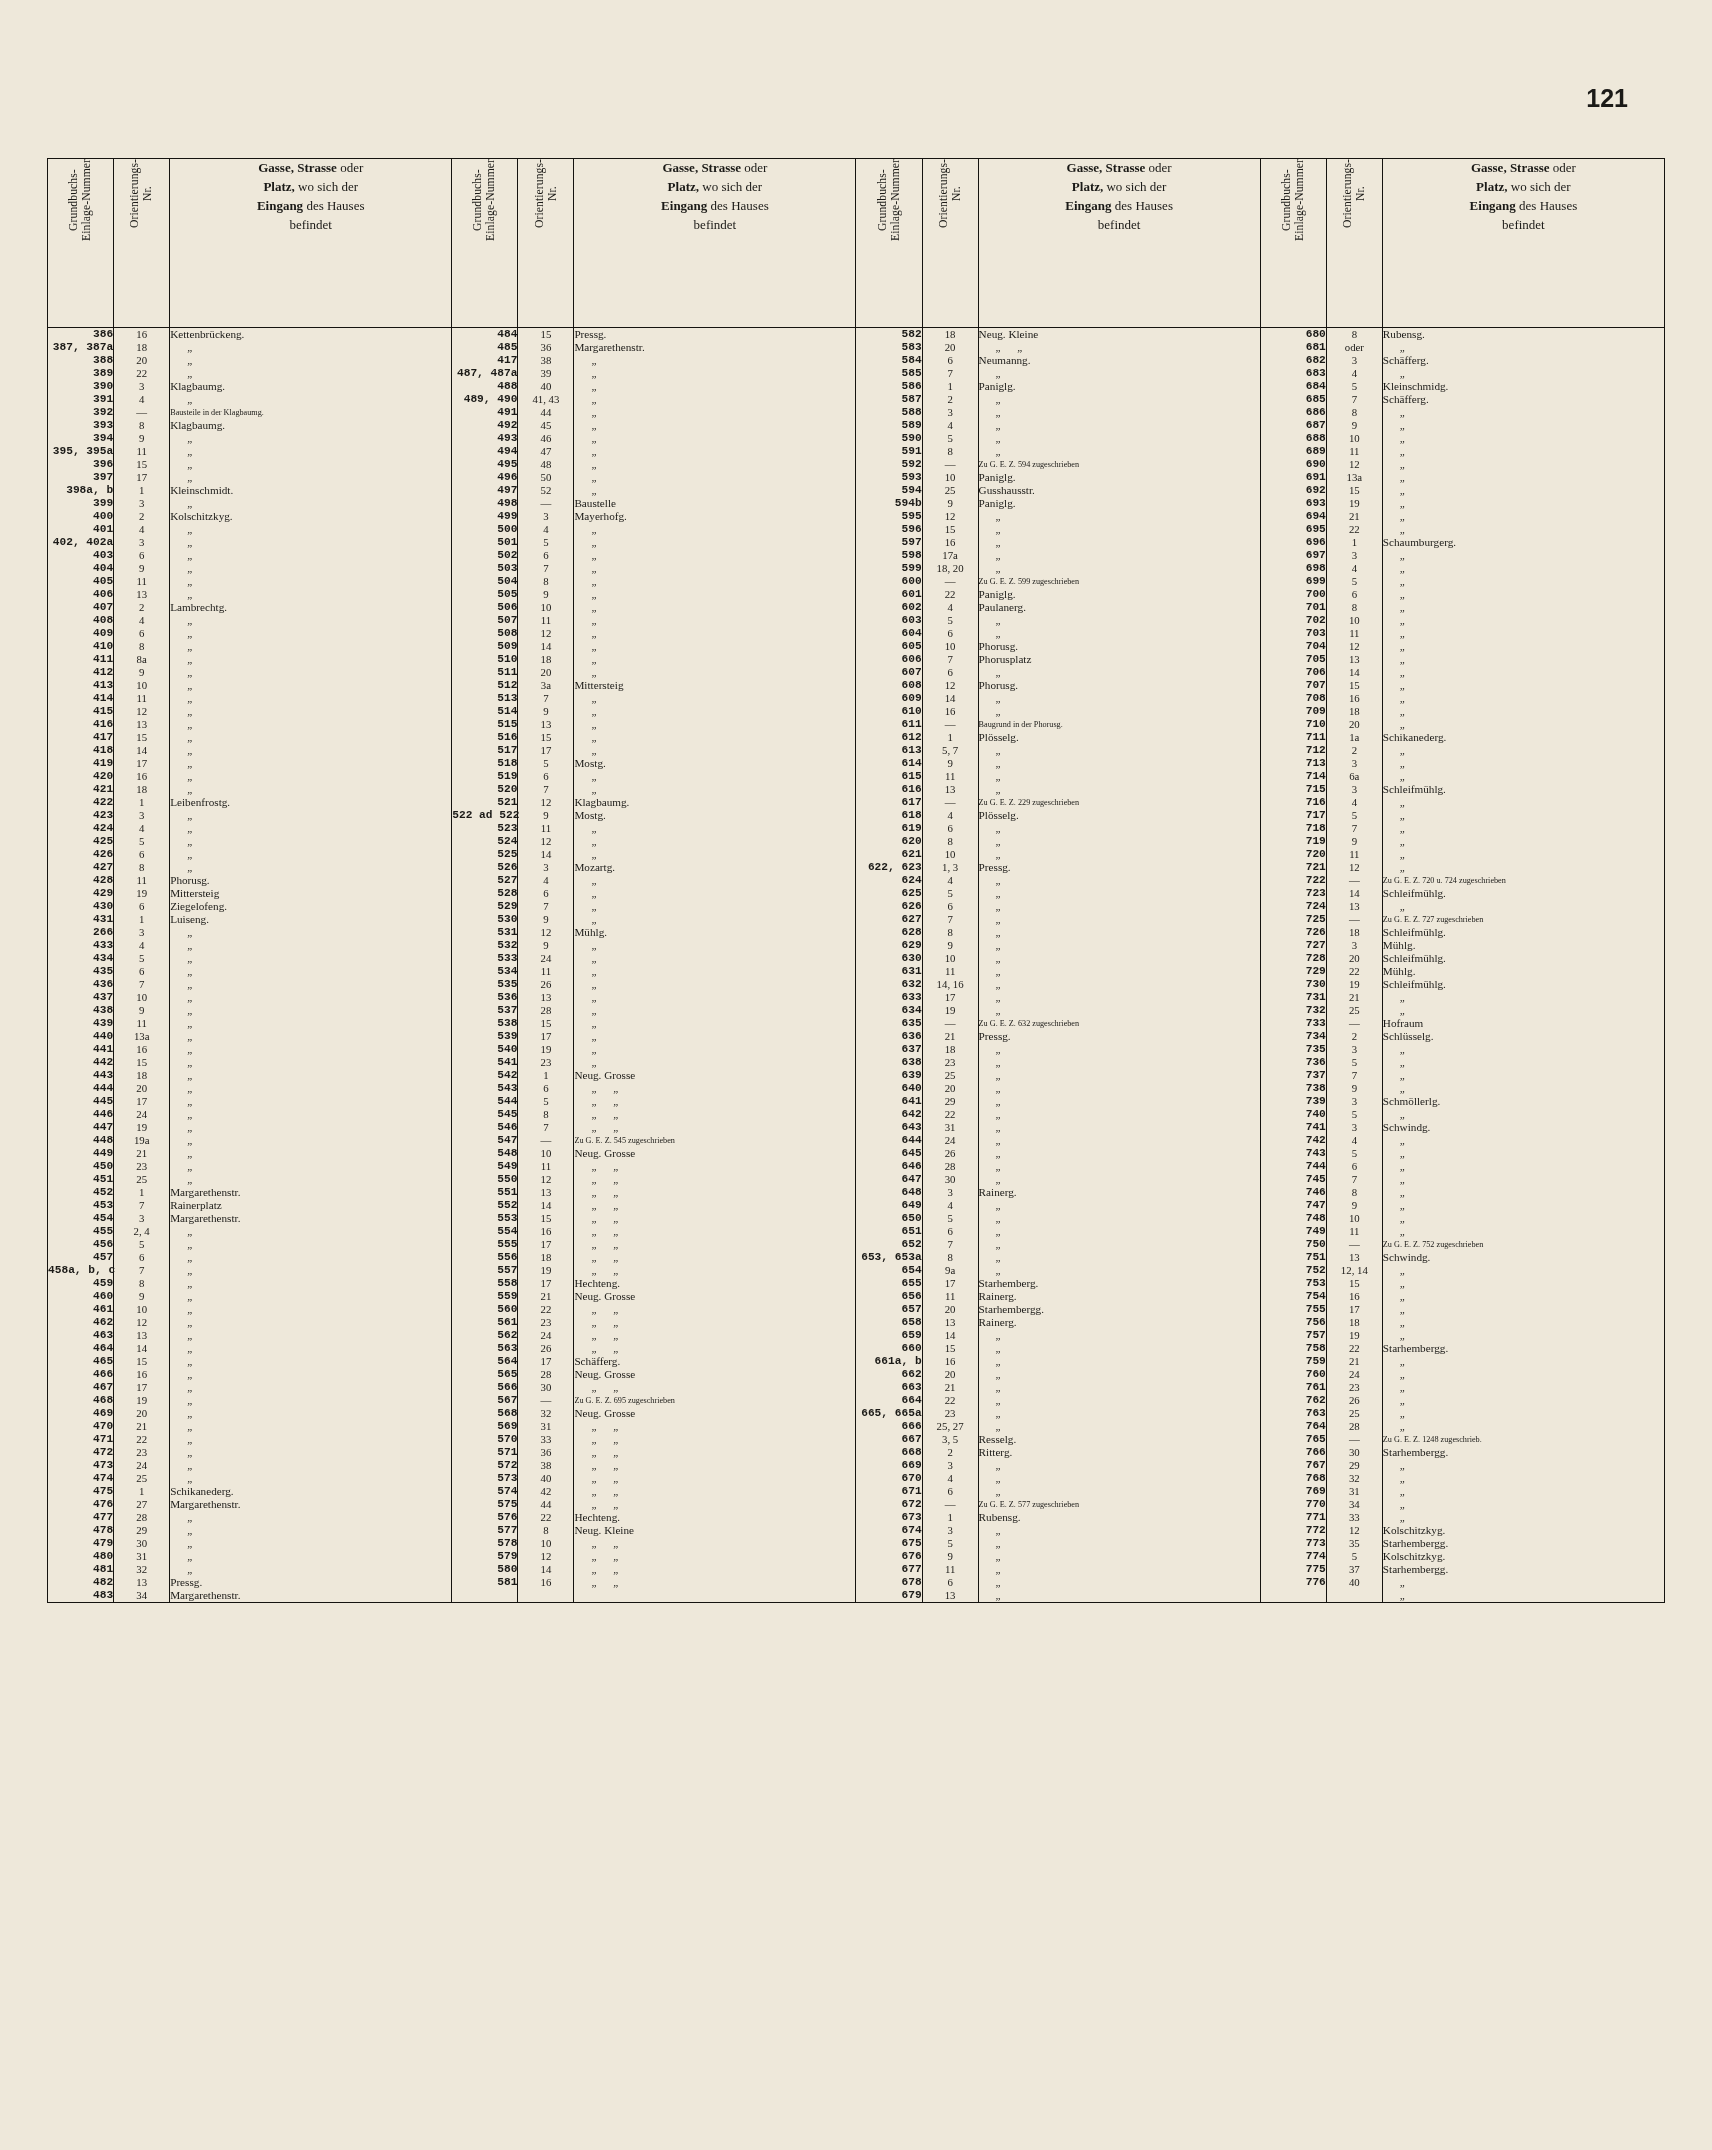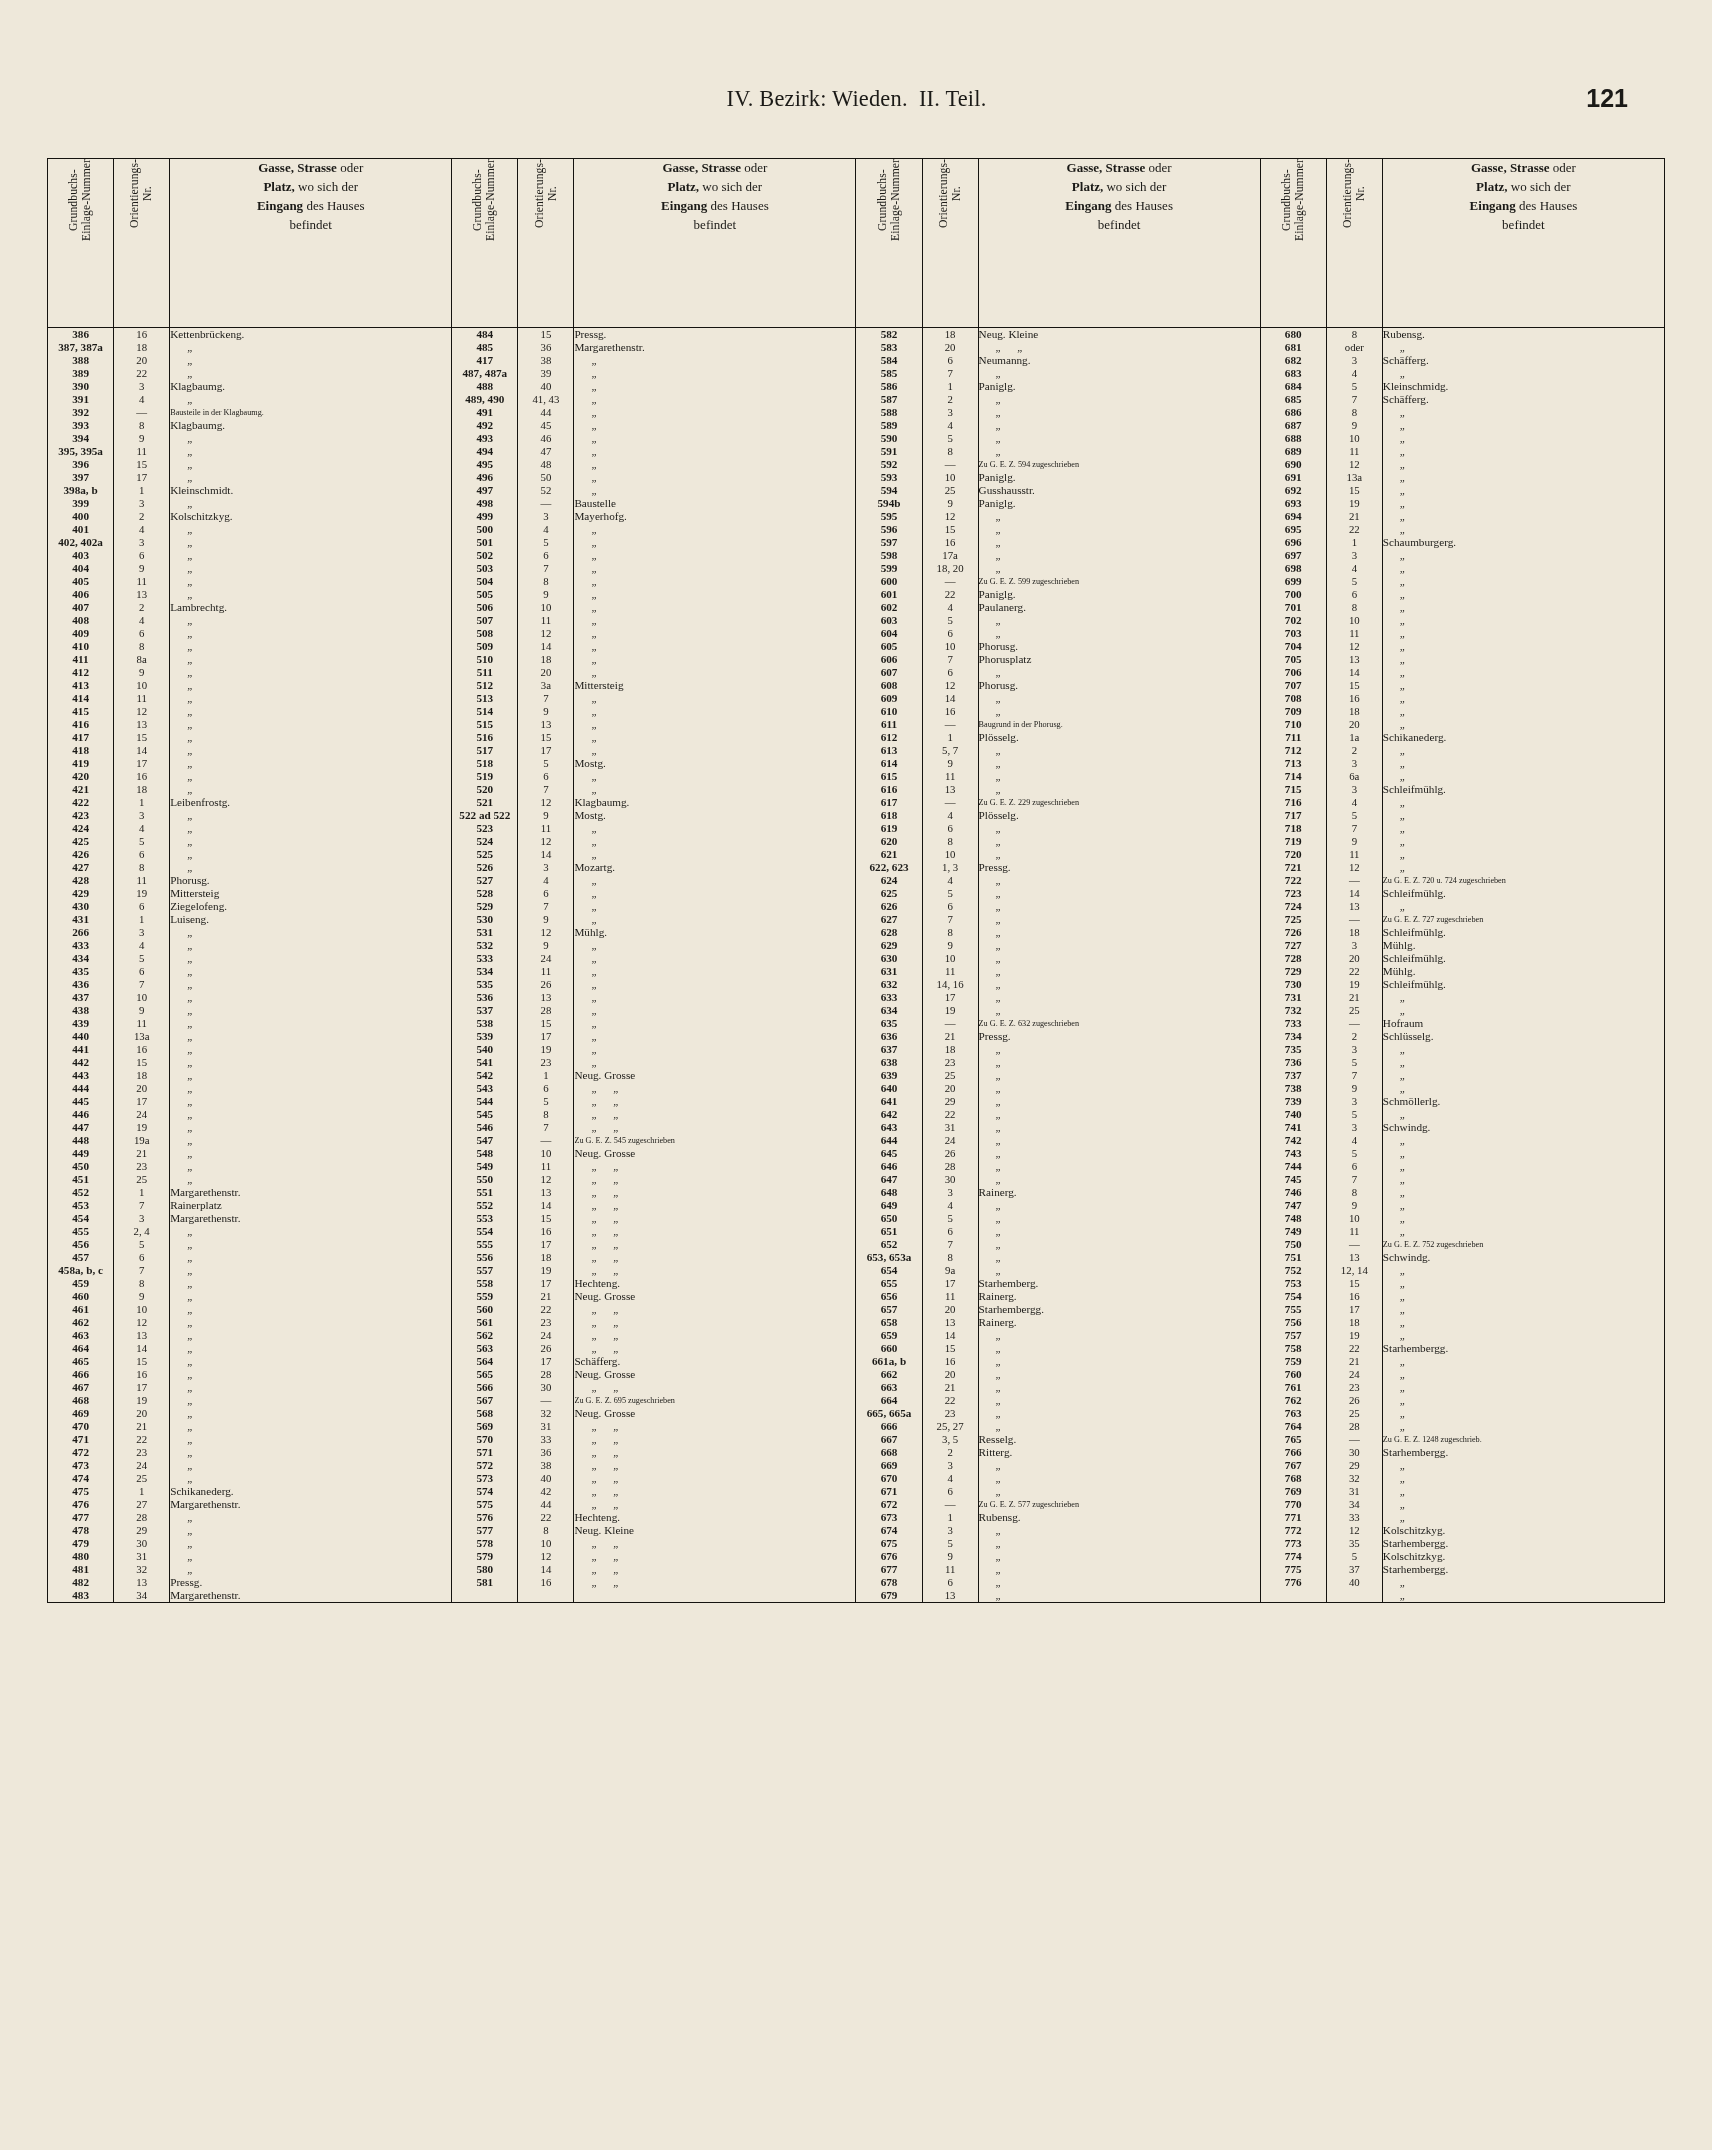--- a/index.html
+++ b/index.html
@@ -85,24 +85,24 @@
     padding:0 4.3px;
   }
   .gassehead b{font-weight:bold;}
   .sep-thin{border-right:0.4px solid #15130f;}
   
   .bodycell{
     padding-top:7.7px;
     padding-bottom:10.3px;
   }
   .col-gn{
-    text-align:center;
+    text-align:right;
     font-size:11.2px;
     font-weight:bold;
-    font-family:Liberation Serif, serif;
+    font-family:Liberation Mono, monospace;
     line-height:13px;
     white-space:nowrap;
   }
   .col-or{
     text-align:center;
     font-size:10.8px;
     font-family:"Liberation Serif", serif;
     line-height:13px;
     white-space:nowrap;
   }
@@ -117,25 +117,20 @@
   .col-ga .small{
     font-size:8.2px;
   }
   .rowline{height:13px;}
 </style>
 </head>
 <body>
 
 <div class="page">
 
-  <div class="header">
-    <div class="htitle">
-      <span>IV. Bezirk: Wieden.</span><span class="sp"></span><span>II. Teil.</span>
-    </div>
-  </div>
   <div class="pagenum">121</div>
 
   <div class="tablewrap">
     <table class="reg outer">
       <colgroup>
         <col style="width:65px">
           <col style="width:55px">
           <col style="width:277px">
         <col style="width:65px">
           <col style="width:55px">

